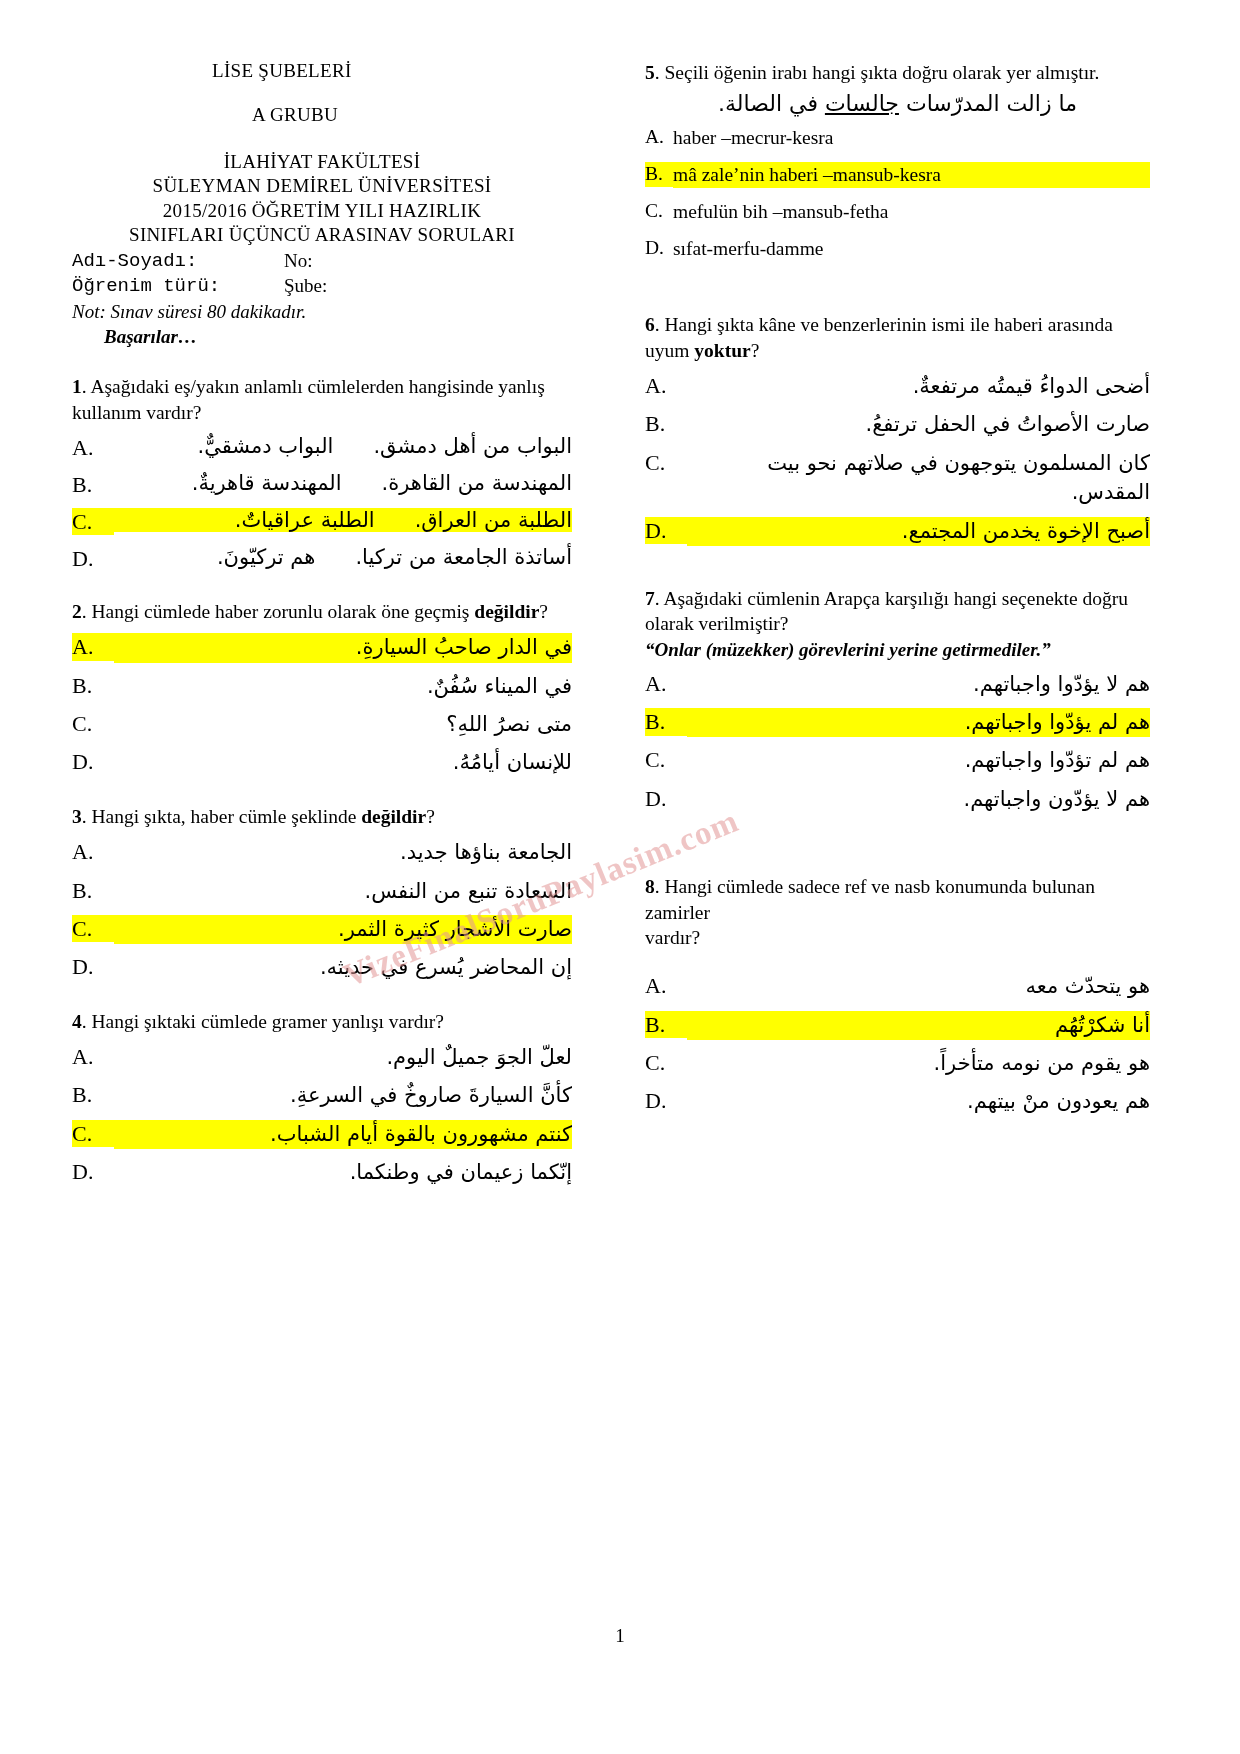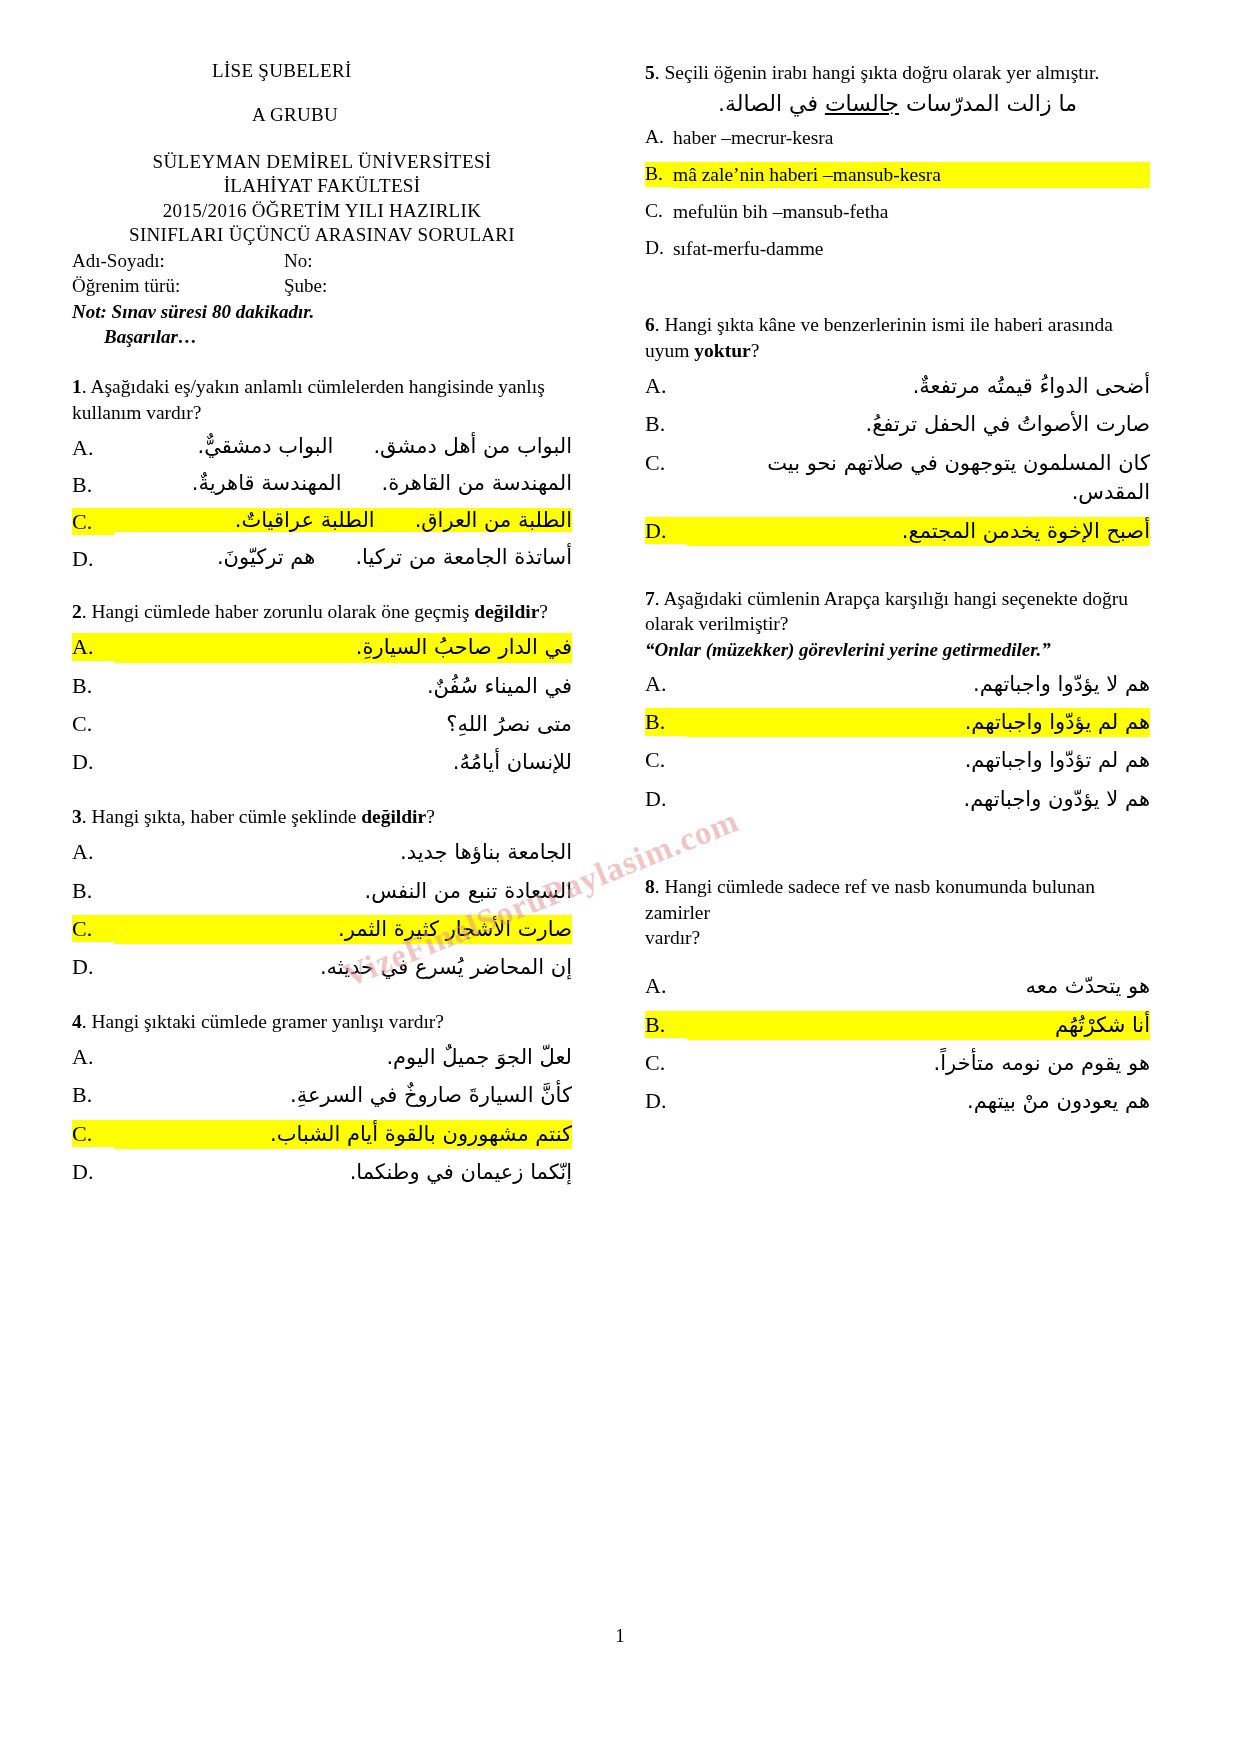--- a/index.html
+++ b/index.html
@@ -45,24 +45,24 @@
   }
   .hdr-lise { margin-left: 140px; margin-bottom: 22px; }
   .hdr-grup { margin-left: 180px; margin-bottom: 24px; }
   .hdr-center { text-align: center; line-height: 1.28; }
   .hdr-center .l1 { letter-spacing: 0.4px; }
   .info-line {
     font-size: 19px;
     margin-top: 3px;
     display: flex;
   }
-  .info-line .lbl { width: 212px; }
+  .info-line .lbl { width: 212px; font-family: Liberation Mono, monospace; }
   .note {
     font-style: italic;
-    font-weight: bold;
+    font-weight: normal;
     font-size: 19px;
     margin-top: 4px;
   }
   .note2 {
     font-style: italic;
     font-weight: bold;
     font-size: 19px;
     margin-top: 3px;
     margin-left: 32px;
   }
@@ -142,22 +142,22 @@
 <div class="page">
 
   <div class="watermark">VizeFinalSoruPaylasim.com</div>
 
   <div class="col col-left">
 
     <div class="header-block">
       <div class="hdr-line hdr-lise">LİSE ŞUBELERİ</div>
       <div class="hdr-line hdr-grup">A GRUBU</div>
       <div class="hdr-center">
+        <div class="hdr-line">İLAHİYAT FAKÜLTESİ</div>
         <div class="hdr-line l1">SÜLEYMAN DEMİREL ÜNİVERSİTESİ</div>
-        <div class="hdr-line">İLAHİYAT FAKÜLTESİ</div>
         <div class="hdr-line">2015/2016 ÖĞRETİM YILI HAZIRLIK</div>
         <div class="hdr-line">SINIFLARI ÜÇÜNCÜ ARASINAV SORULARI</div>
       </div>
       <div class="info-line">
         <span class="lbl">Adı-Soyadı:</span>
         <span>No:</span>
       </div>
       <div class="info-line">
         <span class="lbl">Öğrenim türü:</span>
         <span>Şube:</span>

